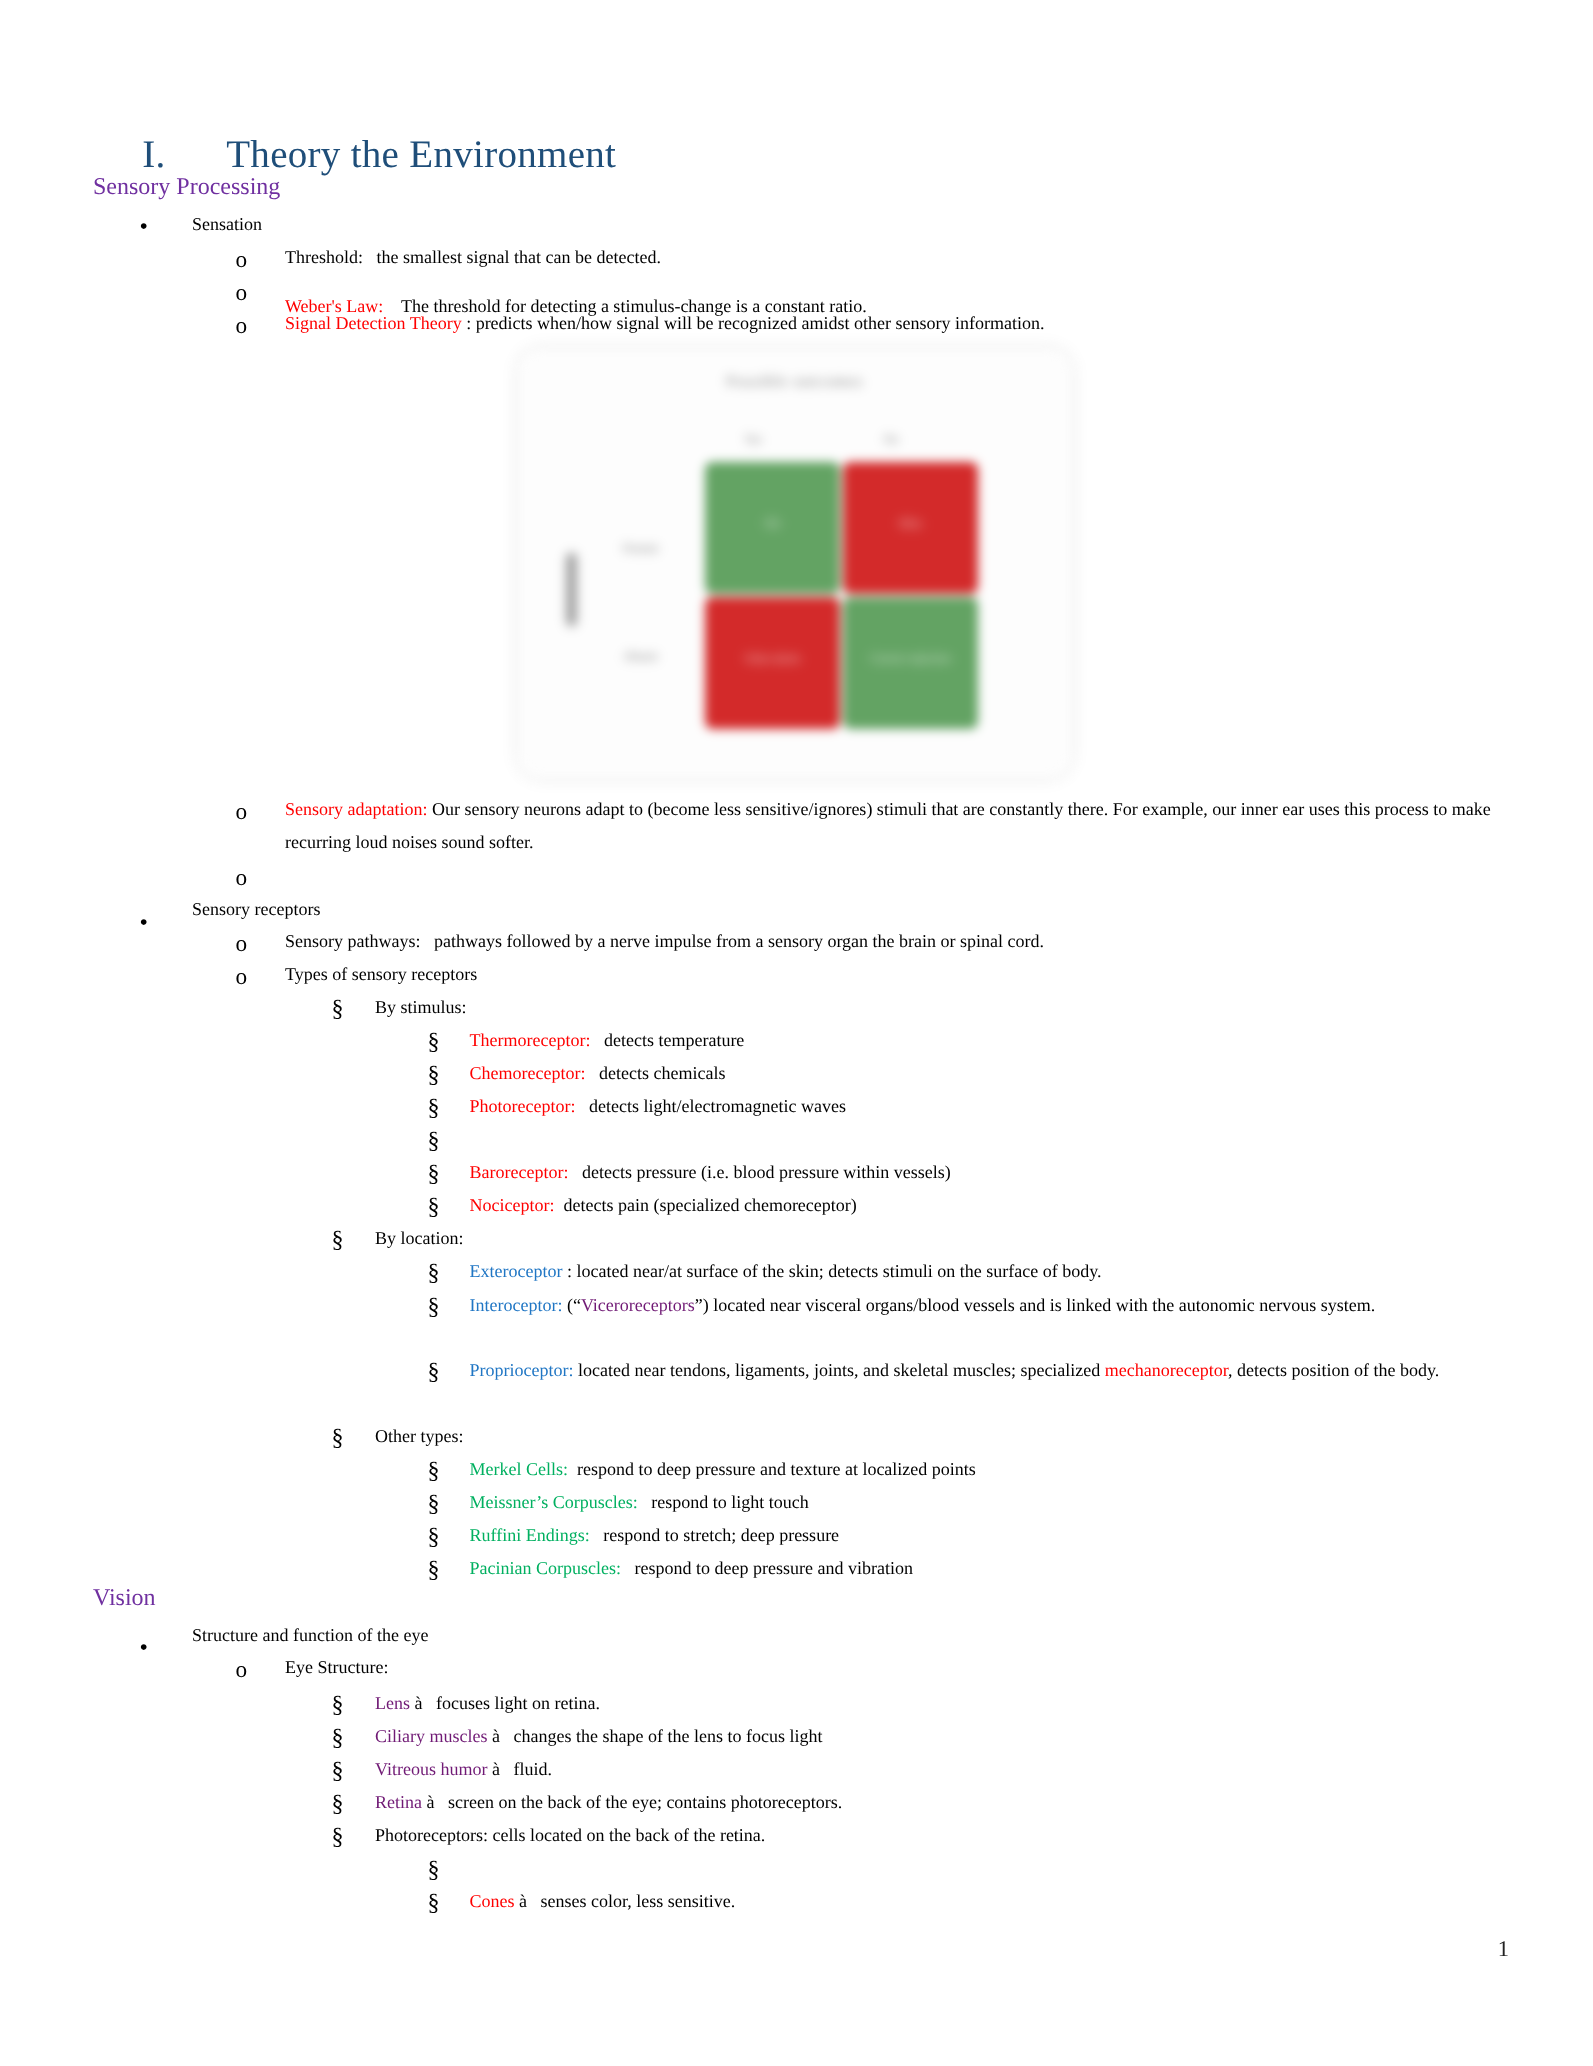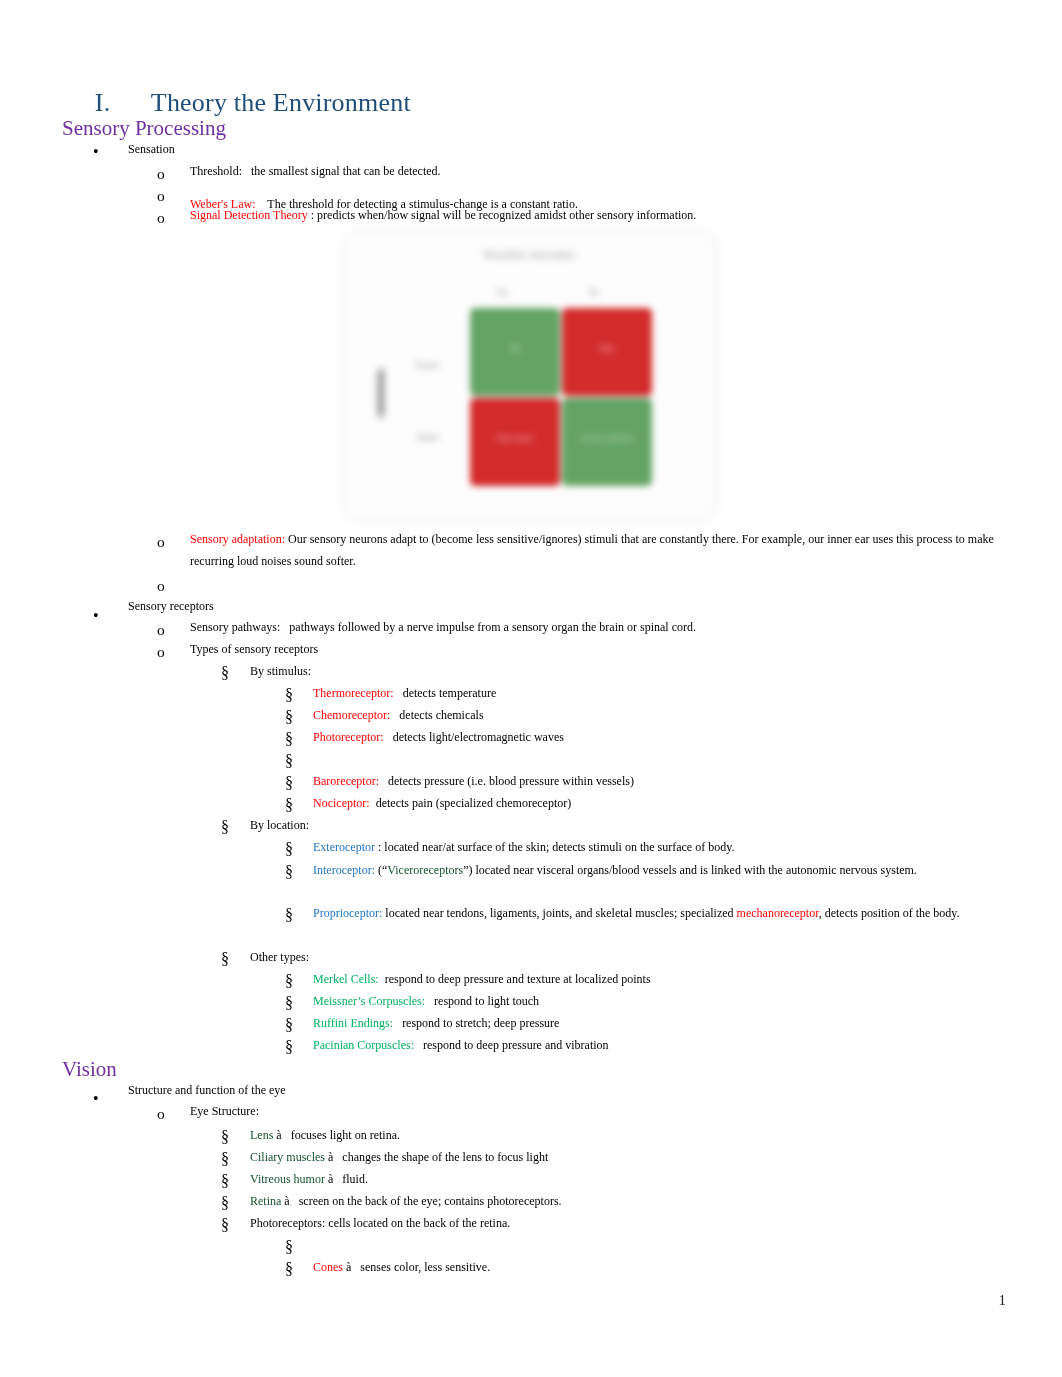--- a/index.html
+++ b/index.html
@@ -31,21 +31,21 @@
     font-size: 26px;
     color: #1F4E79;
     letter-spacing: .2px;
     white-space: pre;
   }
   .doc-title .numeral { display: inline-block; width: 56px; }
 
   
   .section-head {
     position: absolute;
-    font-size: 21px;
+    font-size: 16px;
     color: #7030A0;
     white-space: pre;
   }
 
   
   .line {
     position: absolute;
     font-size: 12px;
     line-height: 21.8px;
     white-space: pre;
@@ -60,21 +60,21 @@
     color: #000;
     white-space: pre;
   }
   .mark.sect { font-size: 16px; }
   .mark.bul  { font-size: 16px; }
 
   
   .c-red    { color: #FF0000; }
   .c-blue   { color: #2076C4; }
   .c-green  { color: #00B060; }
-  .c-orange { color: #14532d; }
+  .c-orange { color: #701a75; }
   .c-black  { color: #000000; }
 
   
   .figure {
     position: absolute;
     left: 346px;
     top: 233px;
     width: 368px;
     height: 285px;
     background: #ffffff;

